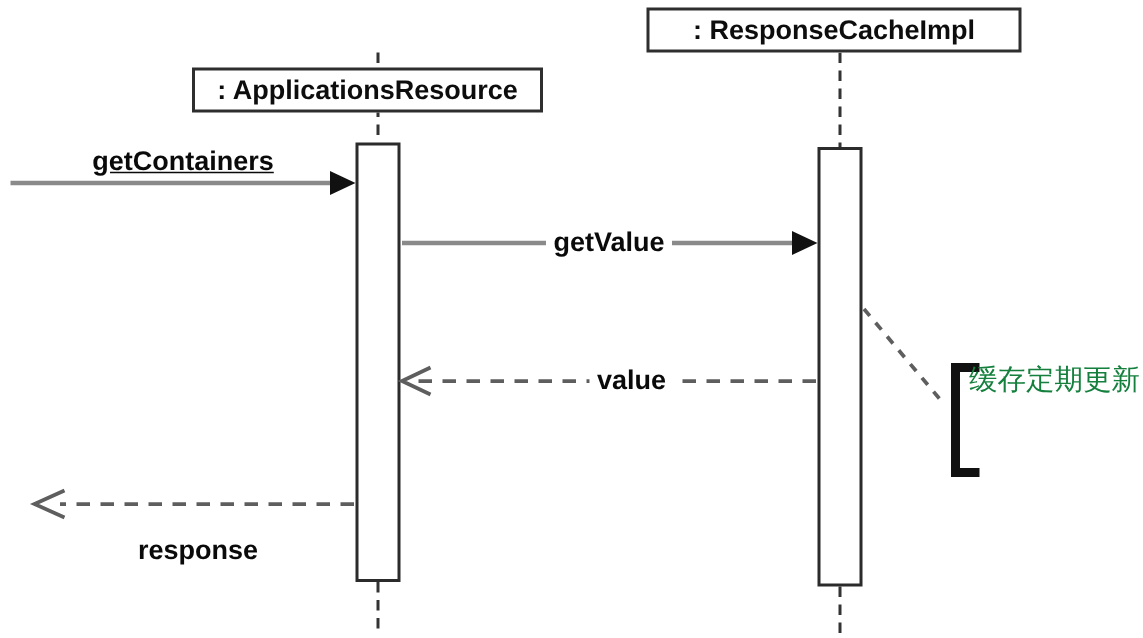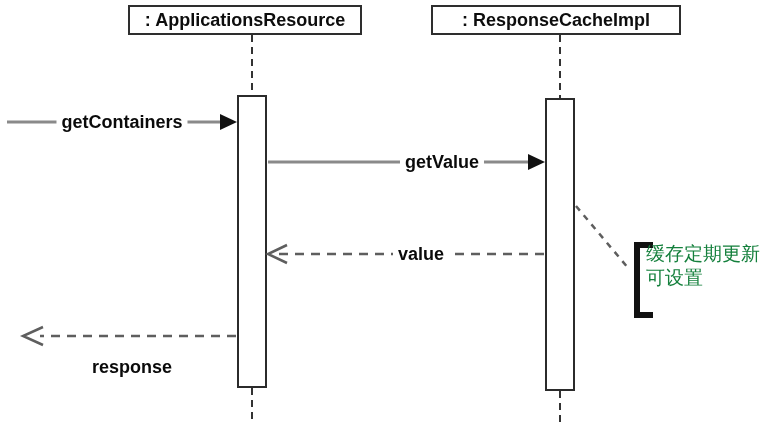--- a/index.html
+++ b/index.html
@@ -20,21 +20,21 @@
     background: #ffffff;
     display: flex;
     align-items: center;
     justify-content: center;
     font-weight: bold;
     font-size: 18px;
     color: #0d0d0d;
     z-index: 3;
     white-space: nowrap;
   }
-  #head1 { left: 128px; width: 234px; }
+  #head1 { left: 128px; width: 234px; margin-top: 40px; }
   #head2 { left: 431px; width: 250px; }
   .act {
     position: absolute;
     width: 30px;
     border: 2px solid #2b2b2b;
     background: #ffffff;
     z-index: 1;
   }
   #act1 { left: 237px; top: 95px;  height: 293px; }
   #act2 { left: 545px; top: 98px;  height: 293px; }
@@ -49,22 +49,22 @@
     position: absolute;
     transform: translate(-50%, -50%);
     background: #ffffff;
     padding: 0 5px;
     font-weight: bold;
     font-size: 18px;
     color: #0a0a0a;
     white-space: nowrap;
     z-index: 3;
   }
-  #lbl-m1 { left: 122px; top: 122px; }
-  #lbl-m2 { left: 406px; top: 162px; margin-left: 36px; }
+  #lbl-m1 { left: 122px; top: 108px; text-decoration: underline; }
+  #lbl-m2 { left: 406px; top: 162px; }
   #lbl-m3 { left: 421px; top: 254px; }
   #lbl-m4 { left: 132px; top: 336px; margin-top: 31px; }
   .note {
     position: absolute;
     left: 646px;
     top: 242px;
     font-size: 19px;
     line-height: 24px;
     color: #15803d;
     z-index: 3;
@@ -109,16 +109,15 @@
     <path d="M653 245 H637 V315 H653" fill="none" stroke="#111111" stroke-width="6"></path>
   </svg>
 
   <div class="msg-label" id="lbl-m1">getContainers</div>
   <div class="msg-label" id="lbl-m2">getValue</div>
   <div class="msg-label" id="lbl-m3">value</div>
   <div class="msg-label" id="lbl-m4">response</div>
 
   <div class="note">
     <div>缓存定期更新</div>
-    <div>可设置</div>
   </div>
 
 </div>
 
 </body></html>

